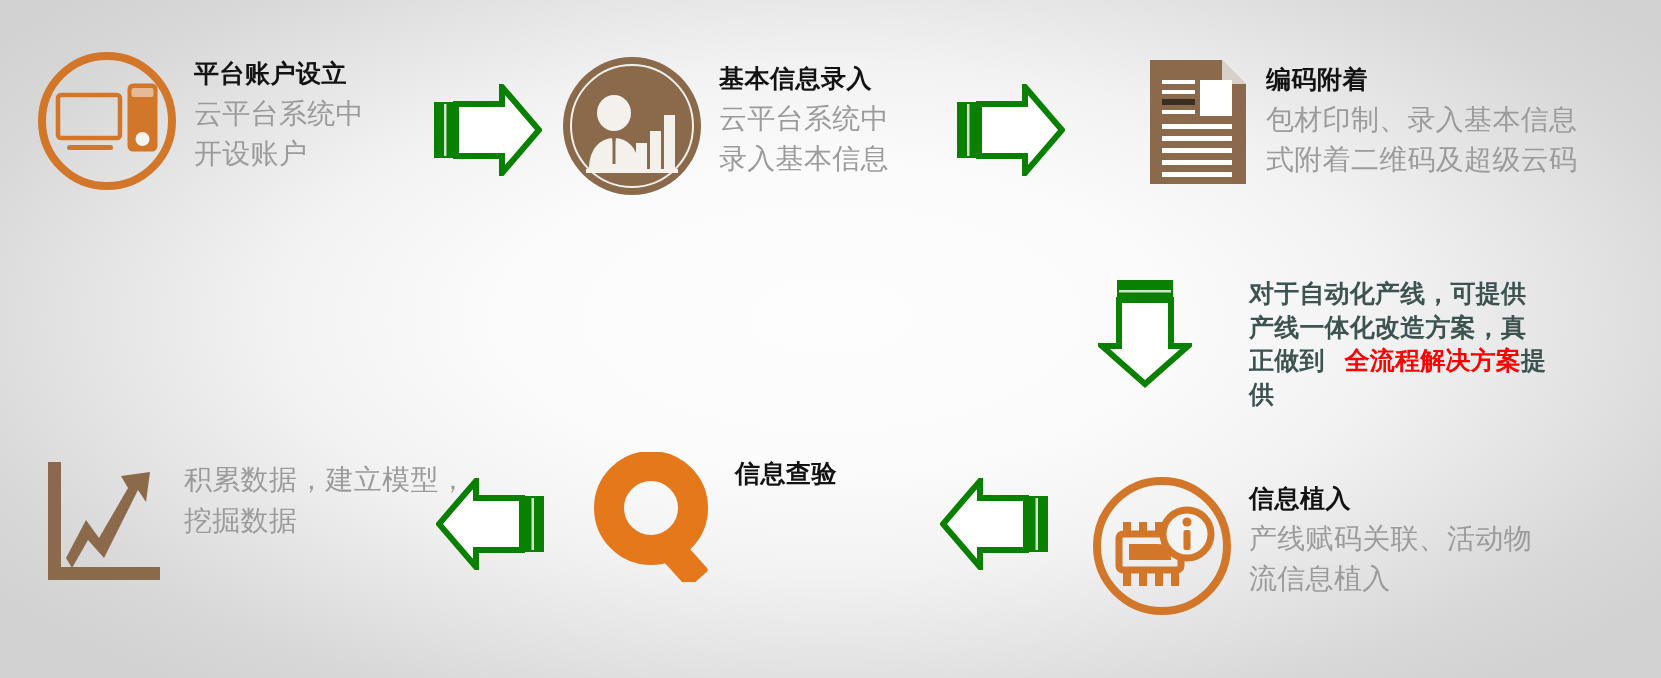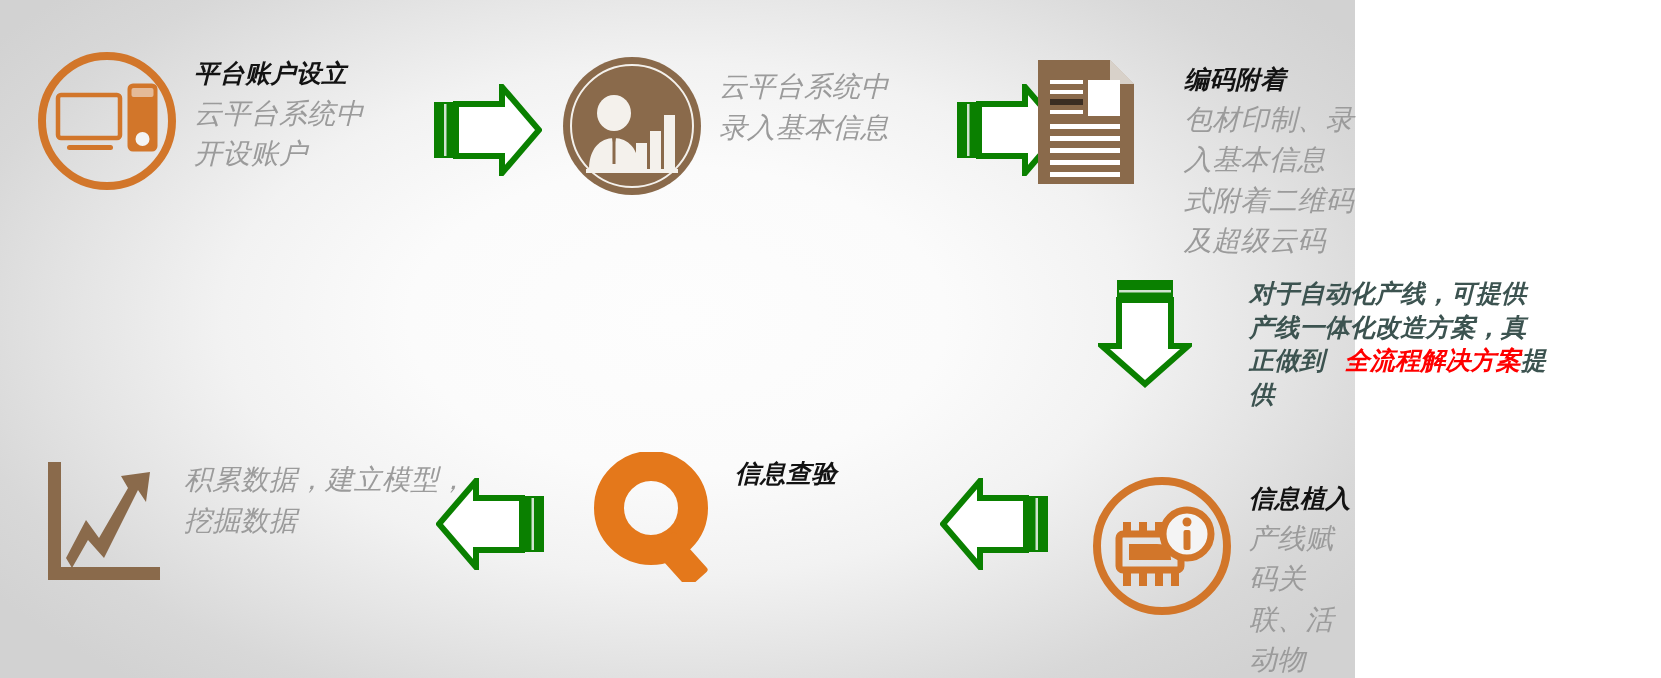--- a/index.html
+++ b/index.html
@@ -7,26 +7,25 @@
     padding: 0;
   }
   body {
     width: 1661px;
     height: 678px;
     overflow: hidden;
     font-family: "Liberation Sans", "DejaVu Sans", sans-serif;
   }
   #canvas {
     position: relative;
-    width: 1355px;
+    width: 1661px;
     height: 678px;
     background: radial-gradient(ellipse 62% 70% at 50% 47%,
                 #fdfdfd 0%, #fbfbfb 32%, #f2f2f2 54%,
                 #e4e4e4 72%, #d8d8d8 87%, #d2d2d2 100%);
-    font-style: italic;
   }
 
   
   .step {
     position: absolute;
     display: flex;
     align-items: flex-start;
   }
   .step-icon {
     position: relative;
@@ -145,34 +144,35 @@
             <rect x="2" y="78" width="92" height="4"></rect>
           </g>
           <g fill="#8a6a4b">
             <path d="M27 42 L33 42 L30 56 Z"></path>
             <rect x="28.5" y="47" width="3" height="26"></rect>
           </g>
         </svg>
       </div>
     </div>
     <div class="step-text">
+      <div class="step-title">基本信息录入</div>
       <div class="step-desc">云平台系统中
 录入基本信息</div>
     </div>
   </div>
 
   <div class="arrow" style="left:955px; top:84px;">
     <svg width="110" height="92" viewBox="0 0 110 92">
       <rect x="2" y="18" width="22" height="56" fill="#0a8000"></rect>
       <rect x="12" y="20" width="2.5" height="52" fill="#f4f4f4" opacity="0.85"></rect>
       <path d="M24 20 L70 20 L70 3 L107 46 L70 89 L70 72 L24 72 Z" fill="#ffffff" stroke="#0a8000" stroke-width="6" stroke-linejoin="miter"></path>
     </svg>
   </div>
 
-  <div class="step" style="left:1036px; top:58px;gap:30px;">
+  <div class="step" style="left:1148px; top:58px;">
     <div class="step-icon">
       <svg width="100" height="128" viewBox="0 0 100 128">
         <path d="M2 2 L74 2 L98 26 L98 126 L2 126 Z" fill="#8a6a4b"></path>
         <path d="M74 2 L74 26 L98 26 Z" fill="#efeceb"></path>
         <path d="M74 2 L98 26 L74 26 Z" fill="#d8d1c9"></path>
         <g fill="#ffffff">
           <rect x="14" y="22" width="33" height="4"></rect>
           <rect x="14" y="32" width="33" height="4"></rect>
           <rect x="14" y="52" width="33" height="4"></rect>
           <rect x="52" y="22" width="32" height="36"></rect>

